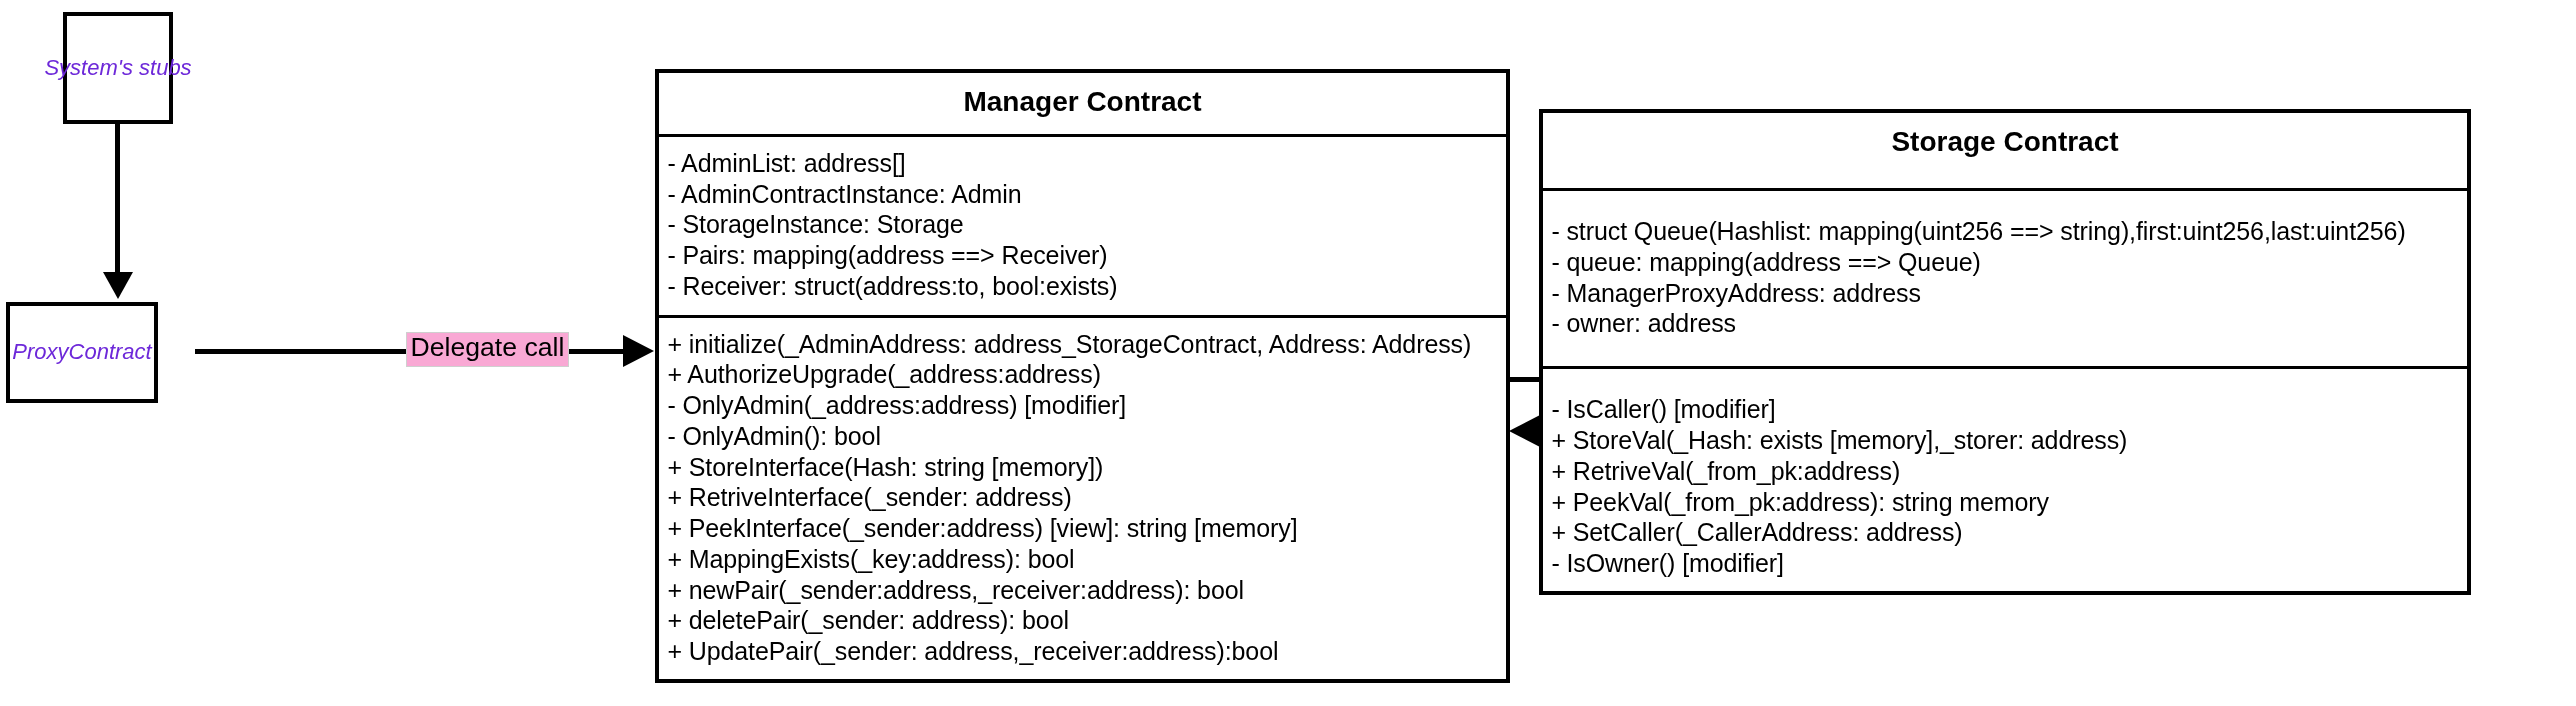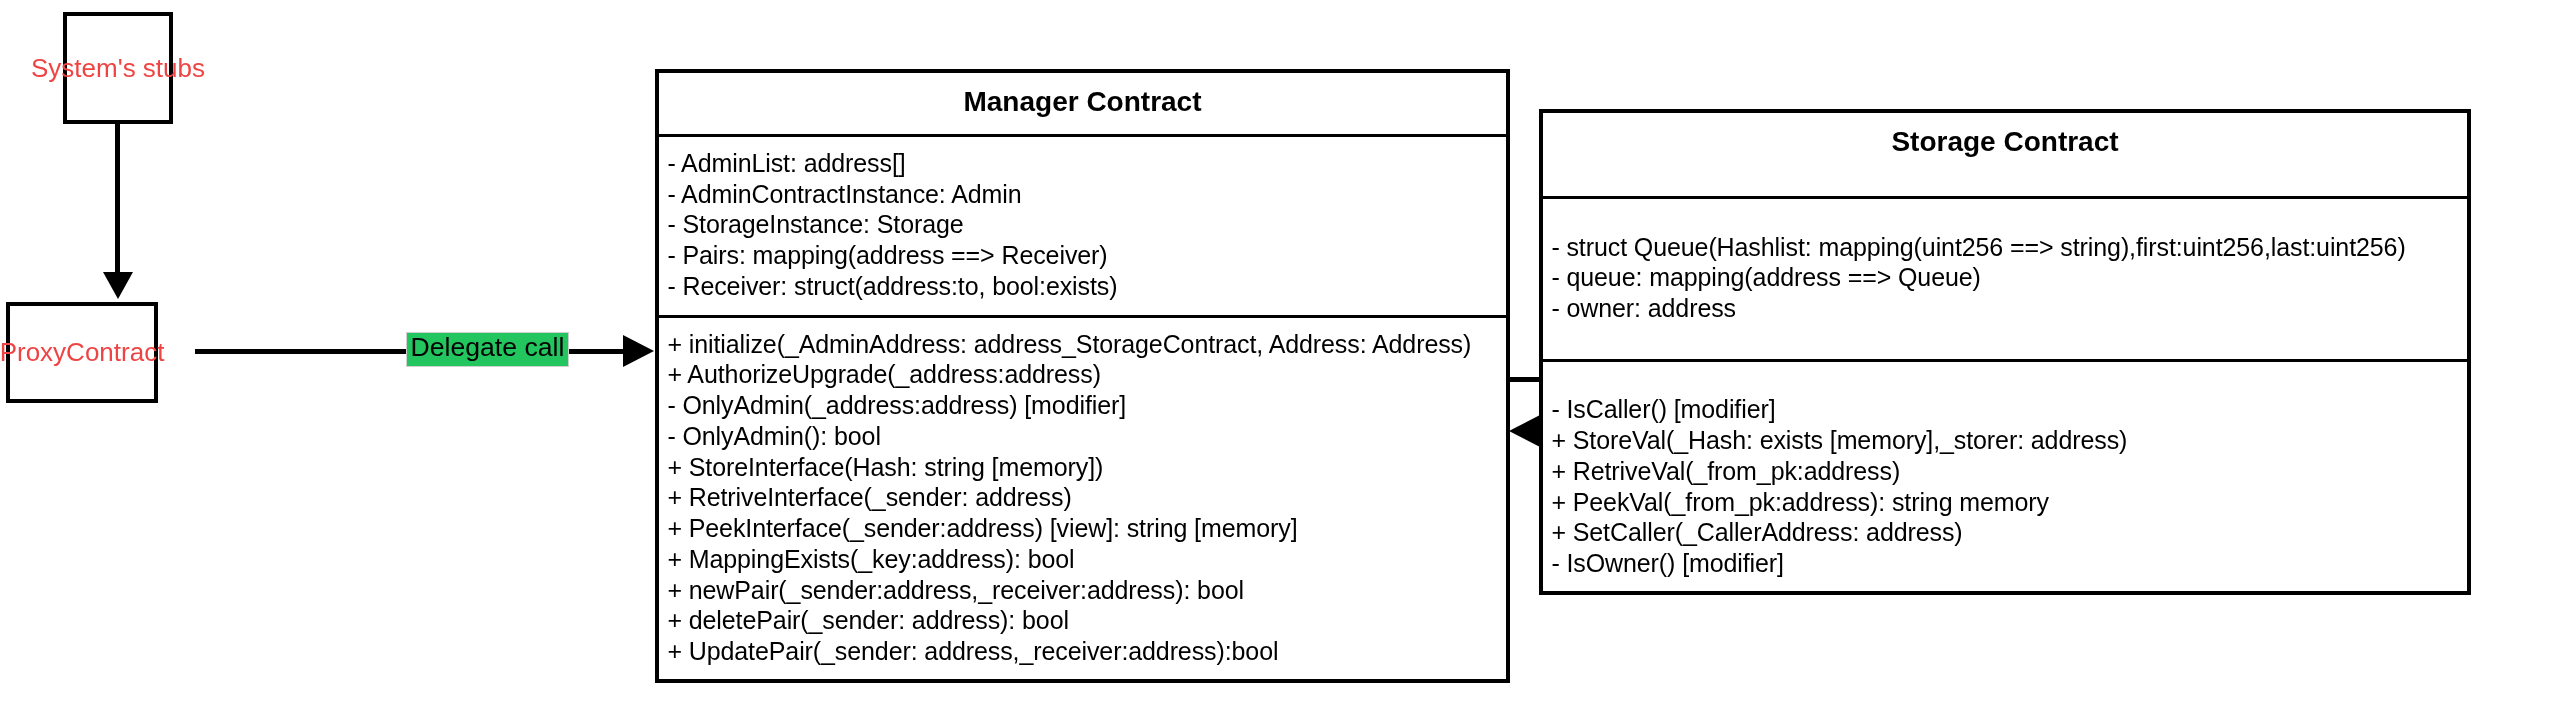--- a/index.html
+++ b/index.html
@@ -23,24 +23,25 @@
     background: #ffffff;
     border: 4.2px solid #000000;
     justify-content: space-between;
   }
   .simple-box {
     display: flex;
     align-items: center;
     justify-content: center;
   }
   .simple-box .label {
-    font-size: 26px;
-    color: #ef4444;
+    font-size: 22px;
+    color: #6d28d9;
     line-height: 1.1;
     white-space: nowrap;
+    font-style: italic;
   }
 
   
   .uml {
     display: flex;
     flex-direction: column;
   }
   .uml-title {
     text-align: center;
     font-weight: bold;
@@ -94,21 +95,21 @@
   }
   .arrow-left {
     position: absolute;
     width: 0; height: 0;
     border-top: 16.3px solid transparent;
     border-bottom: 16.3px solid transparent;
     border-right: 31px solid #000;
   }
   .edge-label {
     position: absolute;
-    background: #22c55e;
+    background: #f9a8d4;
     border: 0.6px solid #cfcfcf;
     font-size: 26.6px;
     color: #000;
     padding: 1.2px 3.6px 3.6px 3.6px;
     white-space: nowrap;
     line-height: 1.05;
   }
 </style>
 </head>
 <body>
@@ -161,20 +162,21 @@
 
   <div class="line-h" style="left:1540px; top:429px; width:94px;"></div>
   <div class="arrow-left" style="left:1509px; top:415px;"></div>
 
   <div class="box uml" style="left:1539px; top:109px; width:932px; height:486px;">
     <div class="uml-title">Storage Contract</div>
     <div class="uml-sep"></div>
     <div class="uml-section">
       <div class="uml-row">- struct Queue(Hashlist: mapping(uint256 ==&gt; string),first:uint256,last:uint256)</div>
       <div class="uml-row">- queue: mapping(address ==&gt; Queue)</div>
+      <div class="uml-row">- ManagerProxyAddress: address</div>
       <div class="uml-row">- owner: address</div>
     </div>
     <div class="uml-sep"></div>
     <div class="uml-section">
       <div class="uml-row">- IsCaller() [modifier]</div>
       <div class="uml-row">+ StoreVal(_Hash: exists [memory],_storer: address)</div>
       <div class="uml-row">+ RetriveVal(_from_pk:address)</div>
       <div class="uml-row">+ PeekVal(_from_pk:address): string memory</div>
       <div class="uml-row">+ SetCaller(_CallerAddress: address)</div>
       <div class="uml-row">- IsOwner() [modifier]</div>

